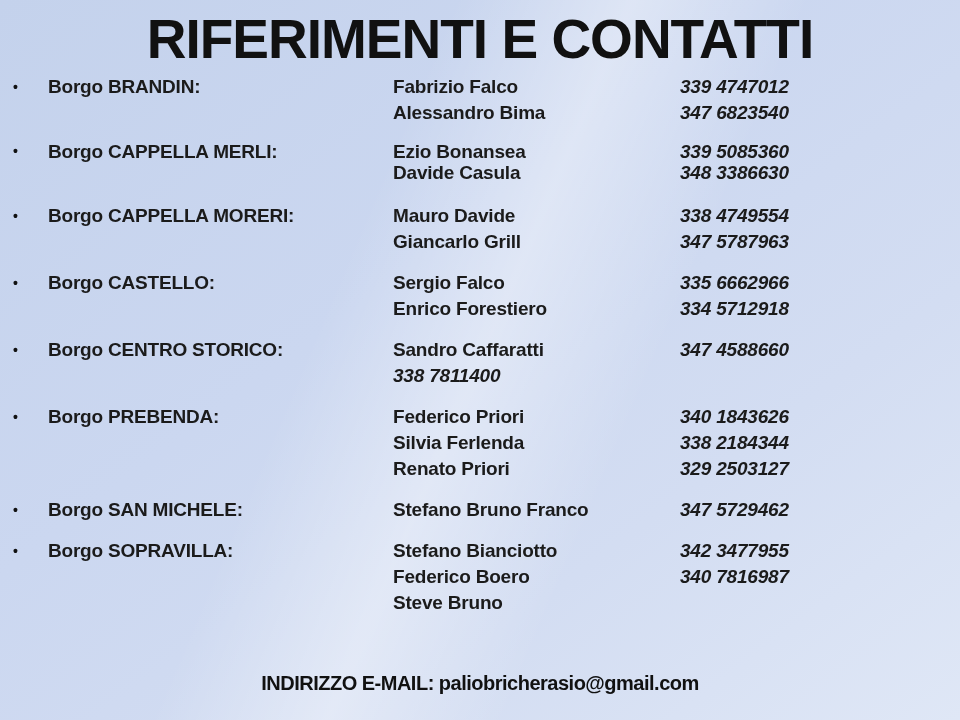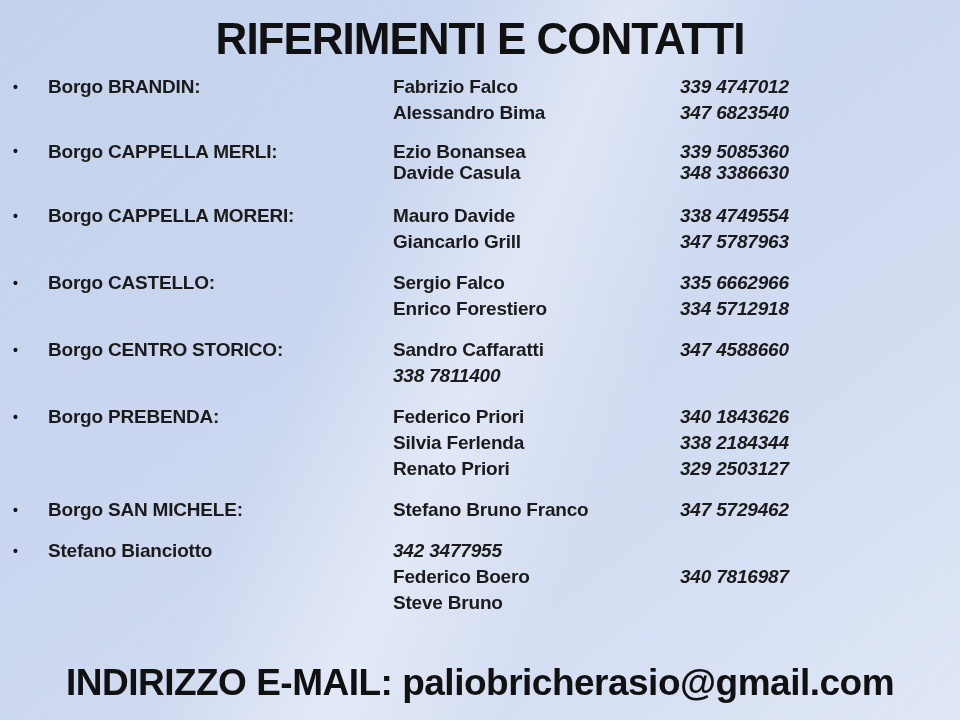--- a/index.html
+++ b/index.html
@@ -19,21 +19,21 @@
       linear-gradient(113deg, rgba(255,255,255,0) 36%, rgba(255,255,255,0.38) 50%, rgba(255,255,255,0) 64%),
       linear-gradient(to bottom right, #c4d2ec 0%, #cbd7f0 40%, #d3ddf2 70%, #dfe7f6 100%);
   }
   .slide-title {
     position: absolute;
     top: 14px;
     left: 0;
     width: 100%;
     margin: 0;
     text-align: center;
-    font-size: 44px;
+    font-size: 55px;
     line-height: 50px;
     letter-spacing: -1px;
     color: #111;
   }
   .contact-list {
     position: absolute;
     top: 74px;
     left: 0;
     width: 100%;
   }
@@ -57,21 +57,21 @@
   }
   .cell-borgo  { color: #1b1b1b; }
   .cell-name   { color: #1b1b1b; }
   .cell-phone  { color: #1b1b1b; font-style: italic; }
   .email-footer {
     position: absolute;
     top: 666px;
     left: 0;
     width: 100%;
     text-align: center;
-    font-size: 37px;
+    font-size: 20px;
     line-height: 34px;
     letter-spacing: -0.5px;
     color: #111;
   }
 </style>
 </head>
 <body>
 
 <div class="slide">
   <h1 class="slide-title">RIFERIMENTI E CONTATTI</h1>
@@ -170,20 +170,21 @@
         <div class="row">
           <span class="cell-bullet">•</span>
           <span class="cell-borgo">Borgo SAN MICHELE:</span>
           <span class="cell-name">Stefano Bruno Franco</span>
           <span class="cell-phone">347 5729462</span>
         </div>
       </div>
       <div class="group">
         <div class="row">
           <span class="cell-bullet">•</span>
+          <span class="cell-borgo">Borgo SOPRAVILLA:</span>
           <span class="cell-name">Stefano Bianciotto</span>
           <span class="cell-phone">342 3477955</span>
         </div>
         <div class="row">
           <span class="cell-bullet"></span>
           <span class="cell-borgo"></span>
           <span class="cell-name">Federico Boero</span>
           <span class="cell-phone">340 7816987</span>
         </div>
         <div class="row">

